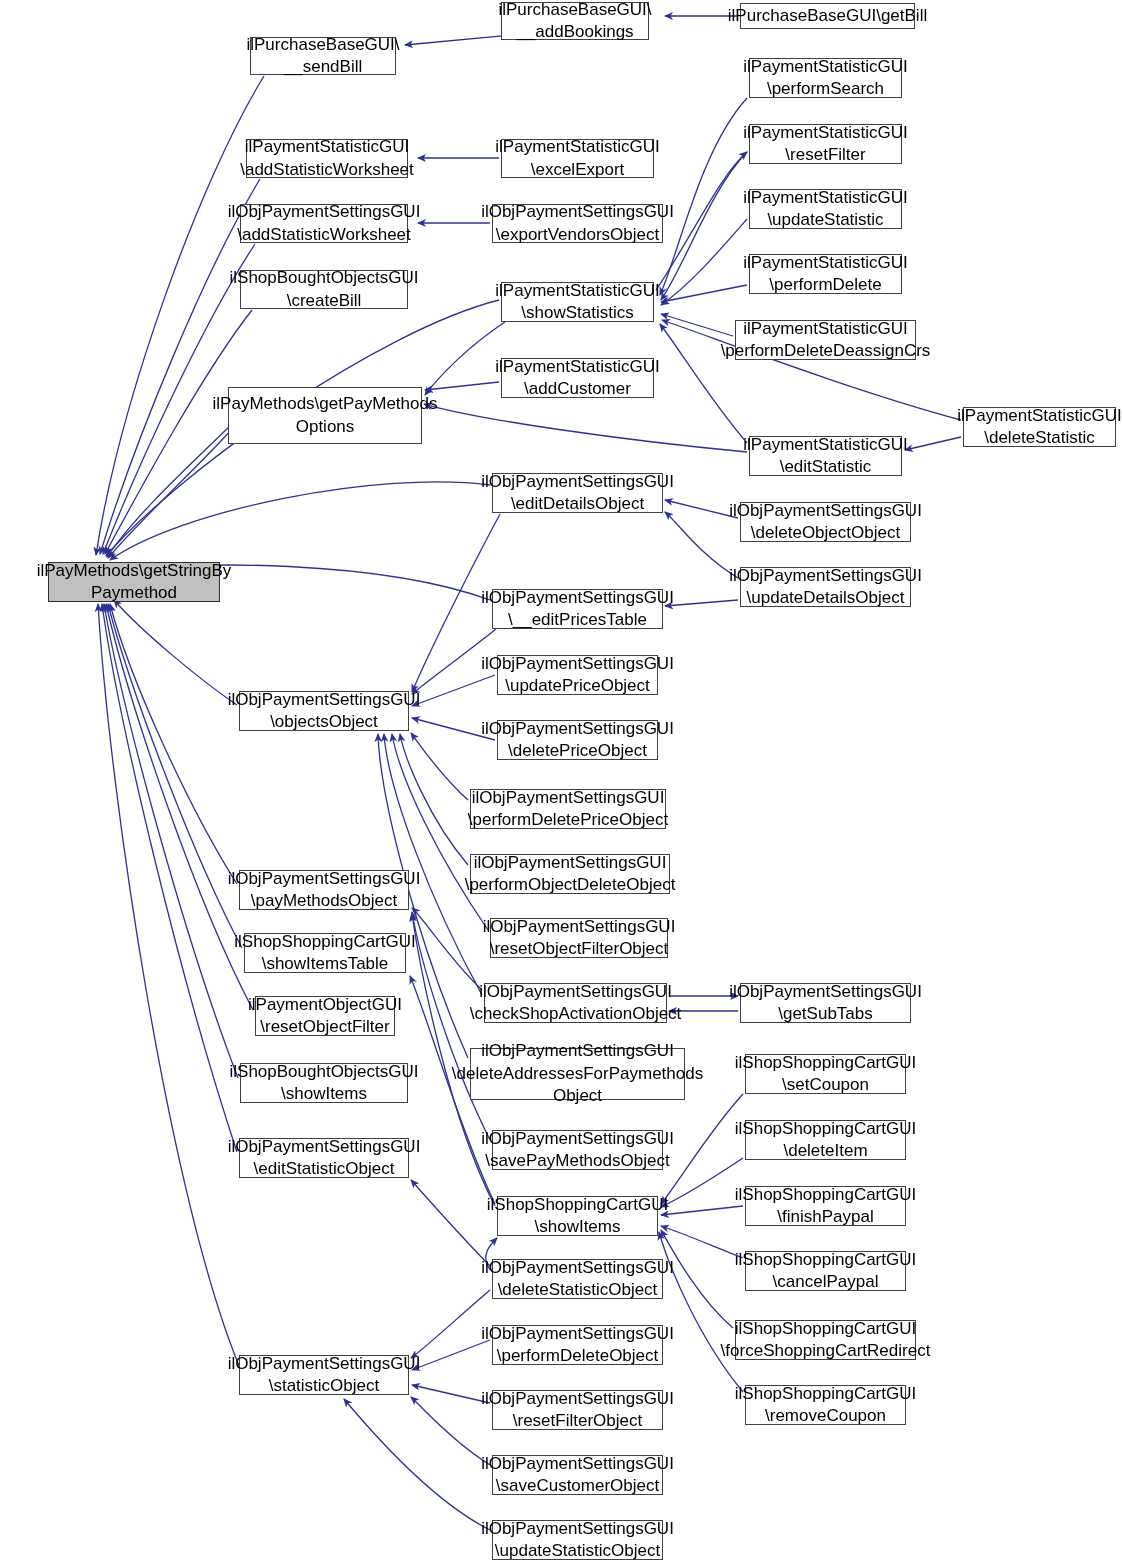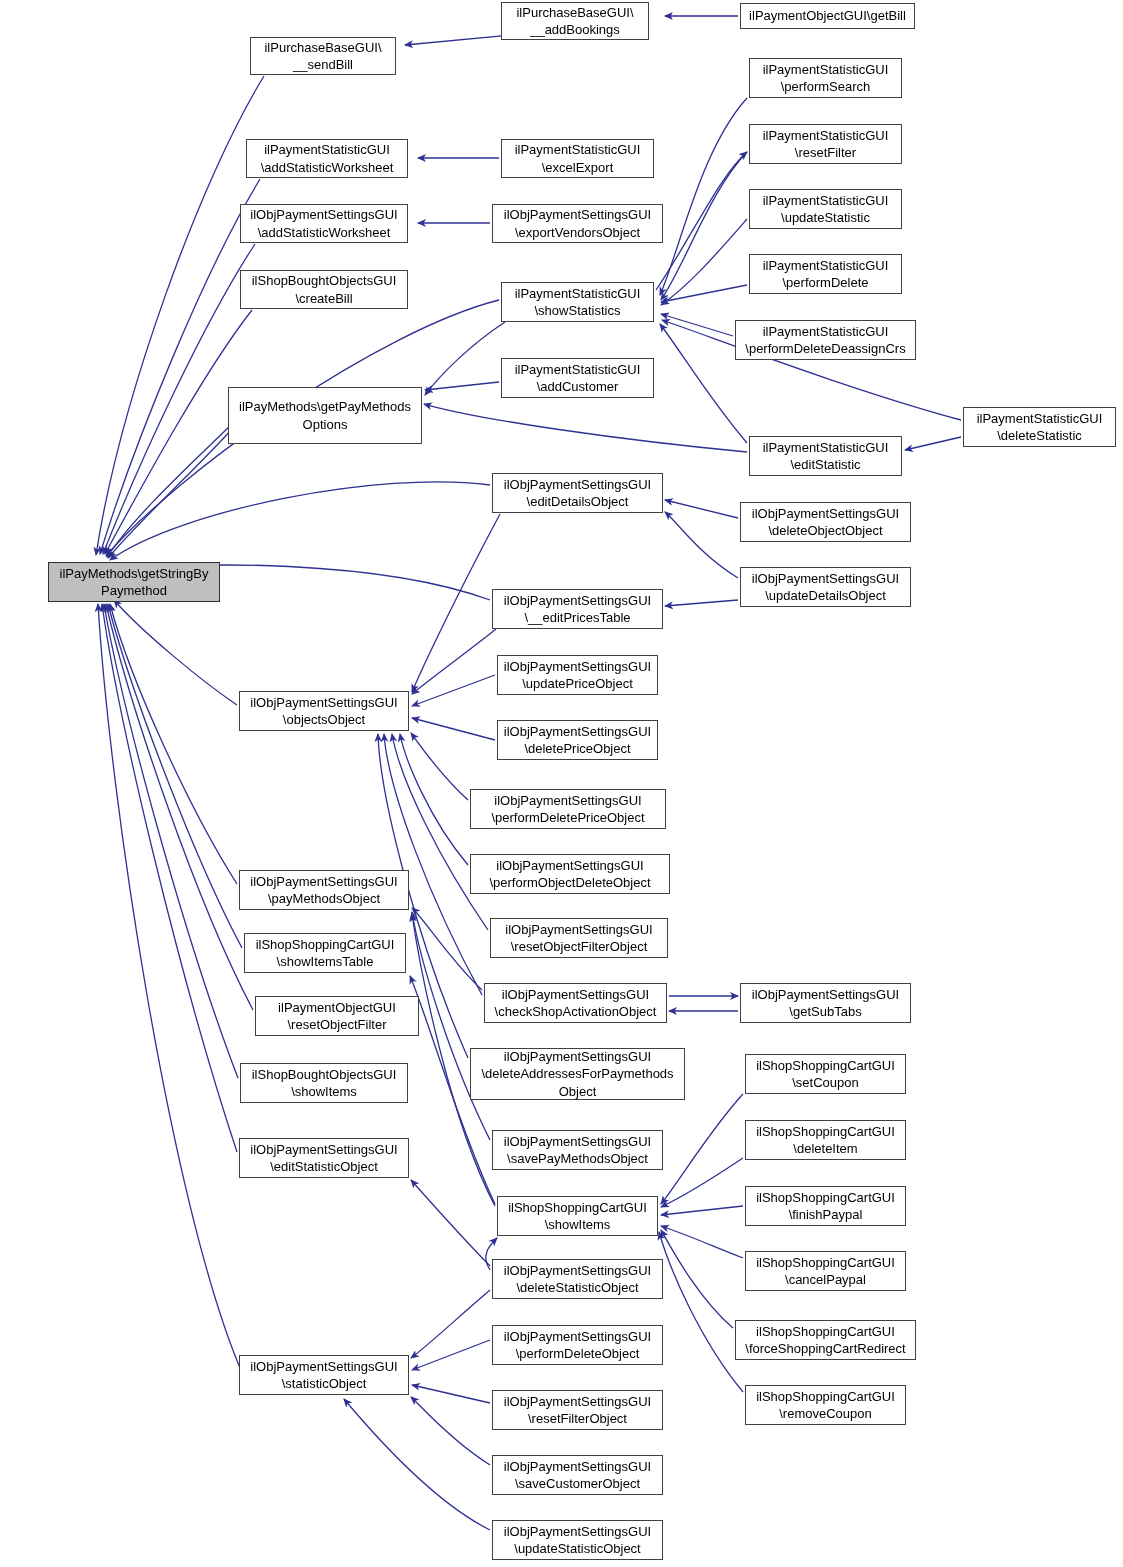--- a/index.html
+++ b/index.html
@@ -22,21 +22,21 @@
     width: 1123px;
     height: 1567px;
     pointer-events: none;
   }
   .node {
     position: absolute;
     box-sizing: border-box;
     border: 1px solid #404040;
     background: #ffffff;
     color: #000000;
-    font-size: 13px;
+    font-size: 17px;
     line-height: 1.32;
     display: flex;
     align-items: center;
     justify-content: center;
     text-align: center;
     padding: 1px 3px;
     white-space: pre-line;
     z-index: 5;
   }
   .node.highlight {
@@ -121,21 +121,21 @@
         <path d="M 743,1392 C 700,1340 670,1270 659,1232" marker-end="url(#ah)"></path>
       </g>
   </svg>
   <div id="node-layer">
       <div class="node highlight" style="left: 6px; top: 562px; width: 172px; height: 40px;">ilPayMethods\getStringBy
 Paymethod</div>
       <div class="node" style="left: 250px; top: 37px; width: 146px; height: 38px;">ilPurchaseBaseGUI\
 __sendBill</div>
       <div class="node" style="left: 501px; top: 2px; width: 148px; height: 38px;">ilPurchaseBaseGUI\
 __addBookings</div>
-      <div class="node" style="left: 740px; top: 3px; width: 175px; height: 26px;">ilPaymentObjectGUI\getBill</div>
+      <div class="node" style="left: 740px; top: 3px; width: 175px; height: 26px;">ilPurchaseBaseGUI\getBill</div>
       <div class="node" style="left: 246px; top: 139px; width: 162px; height: 39px;">ilPaymentStatisticGUI
 \addStatisticWorksheet</div>
       <div class="node" style="left: 501px; top: 139px; width: 153px; height: 39px;">ilPaymentStatisticGUI
 \excelExport</div>
       <div class="node" style="left: 240px; top: 204px; width: 168px; height: 39px;">ilObjPaymentSettingsGUI
 \addStatisticWorksheet</div>
       <div class="node" style="left: 492px; top: 204px; width: 171px; height: 39px;">ilObjPaymentSettingsGUI
 \exportVendorsObject</div>
       <div class="node" style="left: 240px; top: 270px; width: 168px; height: 39px;">ilShopBoughtObjectsGUI
 \createBill</div>
@@ -180,21 +180,21 @@
       <div class="node" style="left: 239px; top: 870px; width: 170px; height: 40px;">ilObjPaymentSettingsGUI
 \payMethodsObject</div>
       <div class="node" style="left: 490px; top: 918px; width: 178px; height: 40px;">ilObjPaymentSettingsGUI
 \resetObjectFilterObject</div>
       <div class="node" style="left: 244px; top: 933px; width: 162px; height: 40px;">ilShopShoppingCartGUI
 \showItemsTable</div>
       <div class="node" style="left: 484px; top: 983px; width: 183px; height: 40px;">ilObjPaymentSettingsGUI
 \checkShopActivationObject</div>
       <div class="node" style="left: 740px; top: 983px; width: 171px; height: 40px;">ilObjPaymentSettingsGUI
 \getSubTabs</div>
-      <div class="node" style="left: 255px; top: 996px; width: 164px; height: 40px;">ilPaymentObjectGUI
+      <div class="node" style="left: 255px; top: 996px; width: 140px; height: 40px;">ilPaymentObjectGUI
 \resetObjectFilter</div>
       <div class="node" style="left: 745px; top: 1054px; width: 161px; height: 40px;">ilShopShoppingCartGUI
 \setCoupon</div>
       <div class="node" style="left: 470px; top: 1048px; width: 215px; height: 52px;">ilObjPaymentSettingsGUI
 \deleteAddressesForPaymethods
 Object</div>
       <div class="node" style="left: 240px; top: 1063px; width: 168px; height: 40px;">ilShopBoughtObjectsGUI
 \showItems</div>
       <div class="node" style="left: 745px; top: 1120px; width: 161px; height: 40px;">ilShopShoppingCartGUI
 \deleteItem</div>

